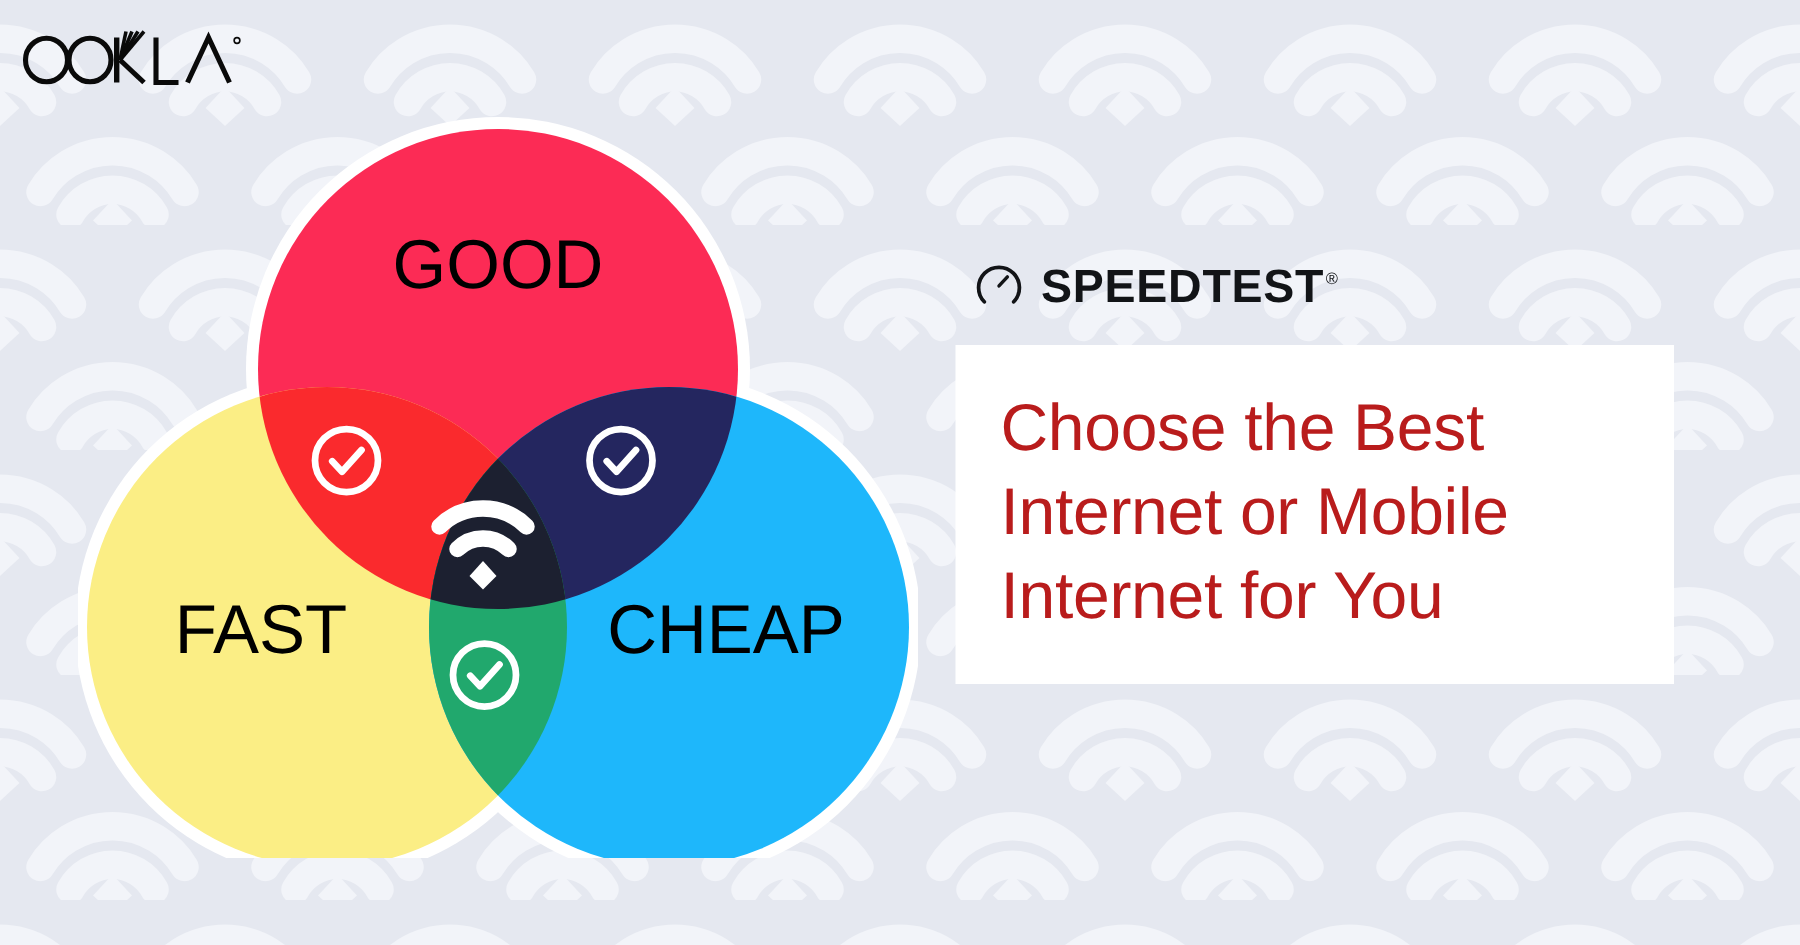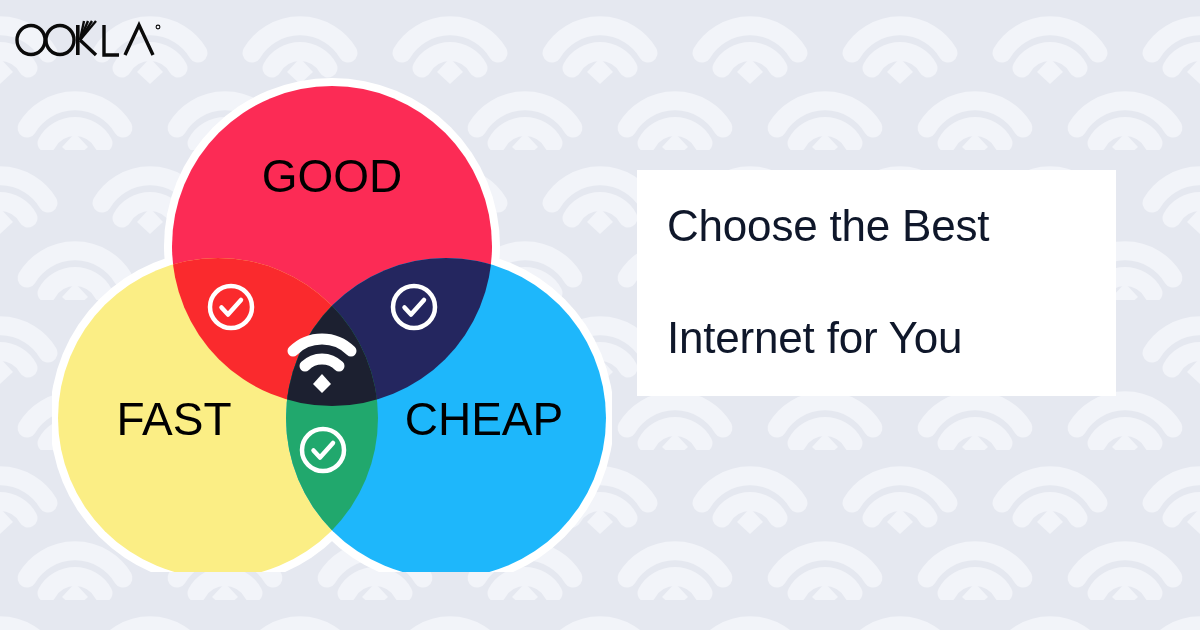--- a/index.html
+++ b/index.html
@@ -91,21 +91,21 @@
     width: 479px;
     box-sizing: border-box;
     padding: 28px 30px 30px 30px;
   }
   #headline {
     margin: 0;
     font-family: "Liberation Sans", sans-serif;
     font-weight: 300;
     font-size: 44px;
     line-height: 1.27;
-    color: #0f172a;
+    color: #b91c1c;
     letter-spacing: -0.2px;
   }
 </style>
 </head>
 <body>
 
 <div id="canvas">
 
   <svg id="bg-pattern" viewBox="0 0 1200 630" preserveAspectRatio="none" aria-hidden="true">
     <defs>
@@ -215,24 +215,33 @@
       <path d="M 0 27 L 9 37 L 0 46 L -9 37 Z" fill="#ffffff"></path>
     </g>
 
     <text x="280" y="130" text-anchor="middle" font-family="Liberation Sans, sans-serif" font-size="46" fill="#000000" id="svg-label-good">GOOD</text>
     <text x="122" y="373" text-anchor="middle" font-family="Liberation Sans, sans-serif" font-size="46" fill="#000000" id="svg-label-fast">FAST</text>
     <text x="432" y="373" text-anchor="middle" font-family="Liberation Sans, sans-serif" font-size="46" fill="#000000" id="svg-label-cheap">CHEAP</text>
   </svg>
 
   <div id="right-panel">
 
+    <div id="speedtest-lockup">
+      <svg id="speedtest-gauge-icon" viewBox="0 0 34 34" aria-hidden="true">
+        <path d="M 7.2 28.2 A 13.6 13.6 0 1 1 26.8 28.2" fill="none" stroke="#121417" stroke-width="2.5" stroke-linecap="round"></path>
+        <line x1="17" y1="17.6" x2="22.6" y2="11.6" stroke="#121417" stroke-width="2.3" stroke-linecap="round"></line>
+      </svg>
+      <div id="speedtest-wordmark">
+        <span>SPEEDTEST</span><span id="speedtest-registered">®</span>
+      </div>
+    </div>
 
     <div id="headline-card">
       <h1 id="headline">
         <span>Choose the Best</span><br>
-        <br>
+        <span>Internet or Mobile</span><br>
         <span>Internet for You</span>
       </h1>
     </div>
 
   </div>
 
 </div>
 
 </body></html>

